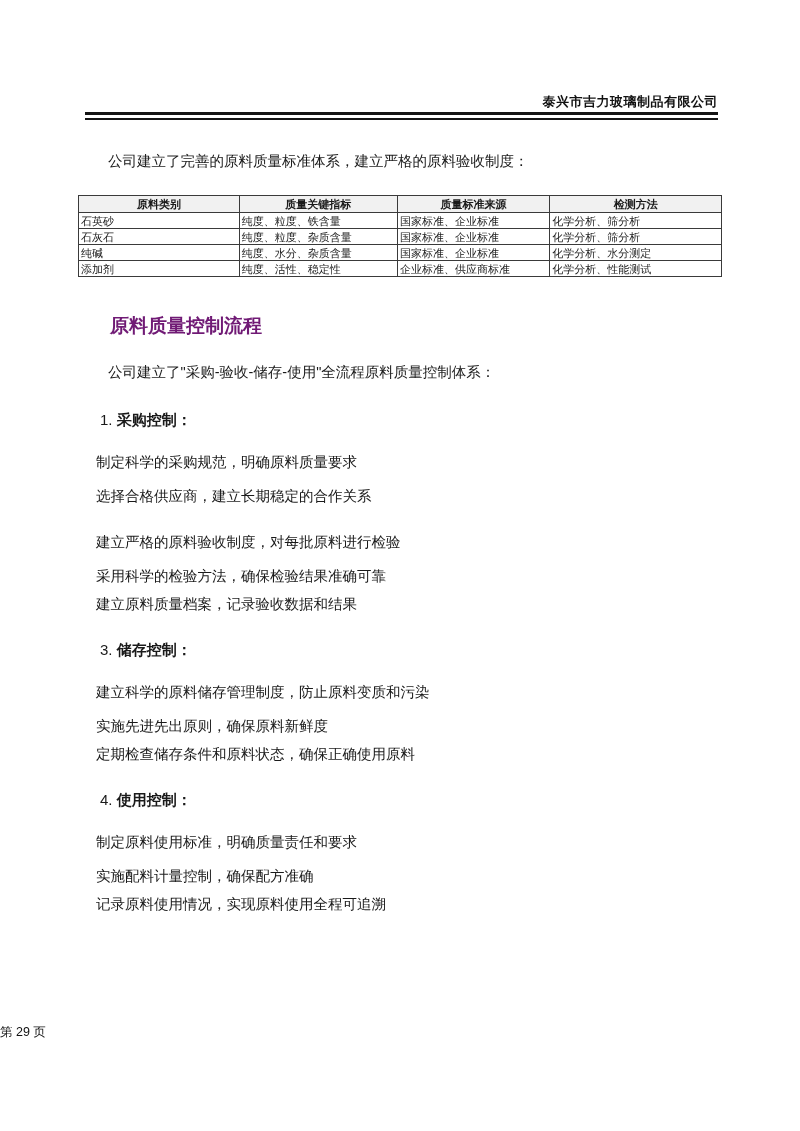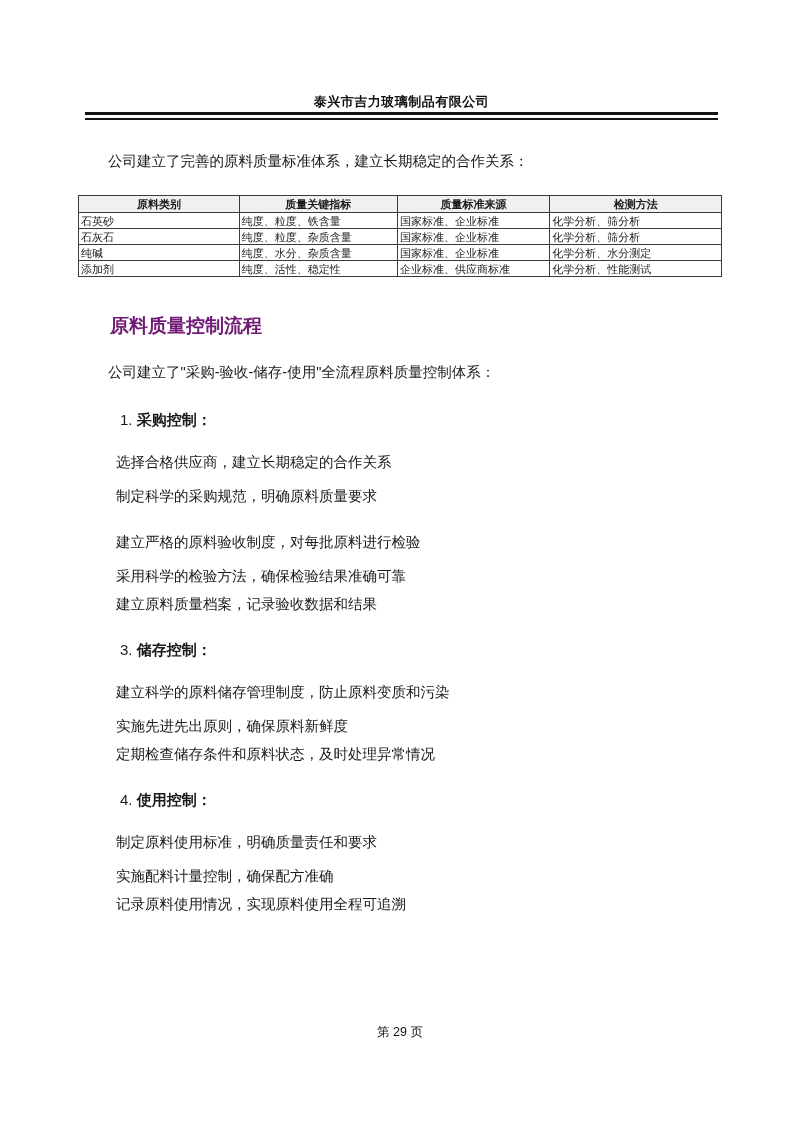--- a/index.html
+++ b/index.html
@@ -20,21 +20,21 @@
     width: 800px;
     height: 1131px;
     background: #ffffff;
   }
   
   .company-name {
     position: absolute;
     top: 93px;
     left: 85px;
     width: 633px;
-    text-align: center;
+    text-align: right;
     font-size: 13px;
     font-weight: bold;
     letter-spacing: 0.5px;
     color: #111111;
   }
   .header-rule {
     position: absolute;
     top: 112px;
     left: 85px;
     width: 633px;
@@ -93,21 +93,21 @@
     top: 362px;
     left: 108px;
     width: 612px;
     font-size: 14.5px;
     line-height: 20px;
   }
   
   .sections {
     position: absolute;
     top: 410px;
-    left: 116px;
+    left: 96px;
     width: 615px;
   }
   .subsection {
     margin: 0 0 26px 0;
   }
   .subsection h4 {
     margin: 0;
     font-size: 15px;
     font-weight: normal;
     line-height: 20px;
@@ -122,35 +122,34 @@
     line-height: 20px;
   }
   .subsection p.sec-line:nth-of-type(2) { margin-top: 14px; }
   .subsection p.sec-line:nth-of-type(3) { margin-top: 8px; }
   
   .page-footer {
     position: absolute;
     top: 1024px;
     left: 0;
     width: 800px;
-    text-align: center;
     font-size: 12.5px;
     color: #111111;
   }
 </style>
 </head>
 <body>
 
 <div class="page">
 
   <div class="company-name">泰兴市吉力玻璃制品有限公司</div>
 
   <div class="header-rule"></div>
 
-  <div class="intro">公司建立了完善的原料质量标准体系，建立长期稳定的合作关系：</div>
+  <div class="intro">公司建立了完善的原料质量标准体系，建立严格的原料验收制度：</div>
 
   <div class="table-wrap">
     <table class="materials">
       <colgroup>
         <col style="width:25%">
         <col style="width:24.6%">
         <col style="width:23.7%">
         <col style="width:26.7%">
       </colgroup>
       <thead>
@@ -190,33 +189,33 @@
     </table>
   </div>
 
   <div class="section-title">原料质量控制流程</div>
 
   <div class="section-intro">公司建立了"采购-验收-储存-使用"全流程原料质量控制体系：</div>
 
   <div class="sections" id="sections">
       <div class="subsection">
         <h4><span class="sub-number">1. </span><span class="sub-title">采购控制：</span></h4>
+        <p class="sec-line">制定科学的采购规范，明确原料质量要求</p>
         <p class="sec-line">选择合格供应商，建立长期稳定的合作关系</p>
-        <p class="sec-line">制定科学的采购规范，明确原料质量要求</p>
       </div>
       <div class="subsection">
         <p class="sec-line">建立严格的原料验收制度，对每批原料进行检验</p>
         <p class="sec-line">采用科学的检验方法，确保检验结果准确可靠</p>
         <p class="sec-line">建立原料质量档案，记录验收数据和结果</p>
       </div>
       <div class="subsection">
         <h4><span class="sub-number">3. </span><span class="sub-title">储存控制：</span></h4>
         <p class="sec-line">建立科学的原料储存管理制度，防止原料变质和污染</p>
         <p class="sec-line">实施先进先出原则，确保原料新鲜度</p>
-        <p class="sec-line">定期检查储存条件和原料状态，及时处理异常情况</p>
+        <p class="sec-line">定期检查储存条件和原料状态，确保正确使用原料</p>
       </div>
       <div class="subsection">
         <h4><span class="sub-number">4. </span><span class="sub-title">使用控制：</span></h4>
         <p class="sec-line">制定原料使用标准，明确质量责任和要求</p>
         <p class="sec-line">实施配料计量控制，确保配方准确</p>
         <p class="sec-line">记录原料使用情况，实现原料使用全程可追溯</p>
       </div>
     </div>
 
   <div class="page-footer">第 29 页</div>

